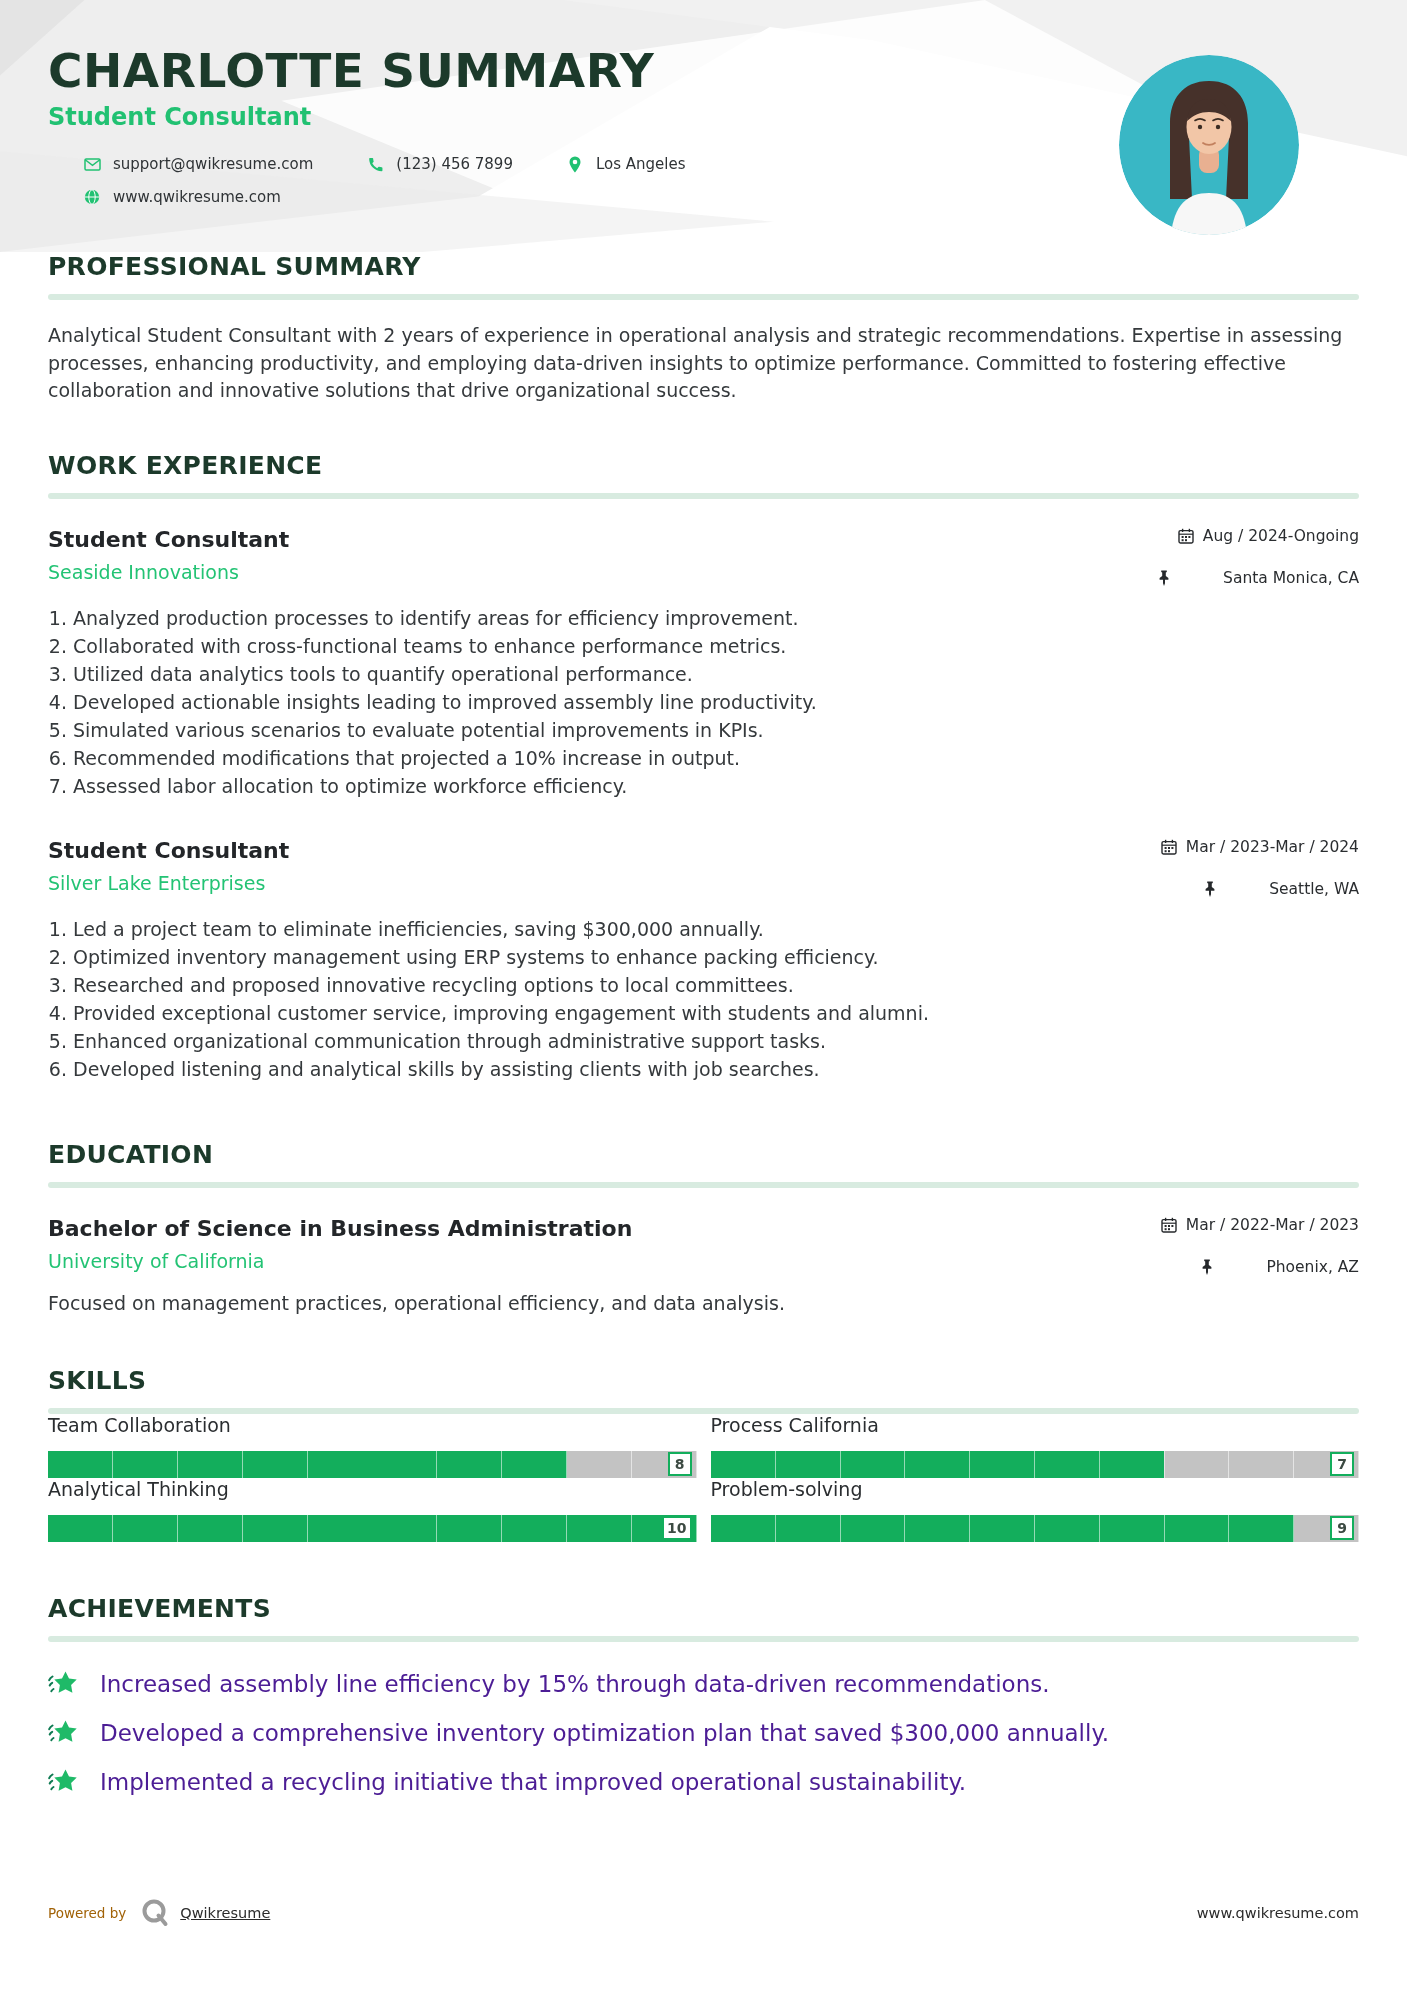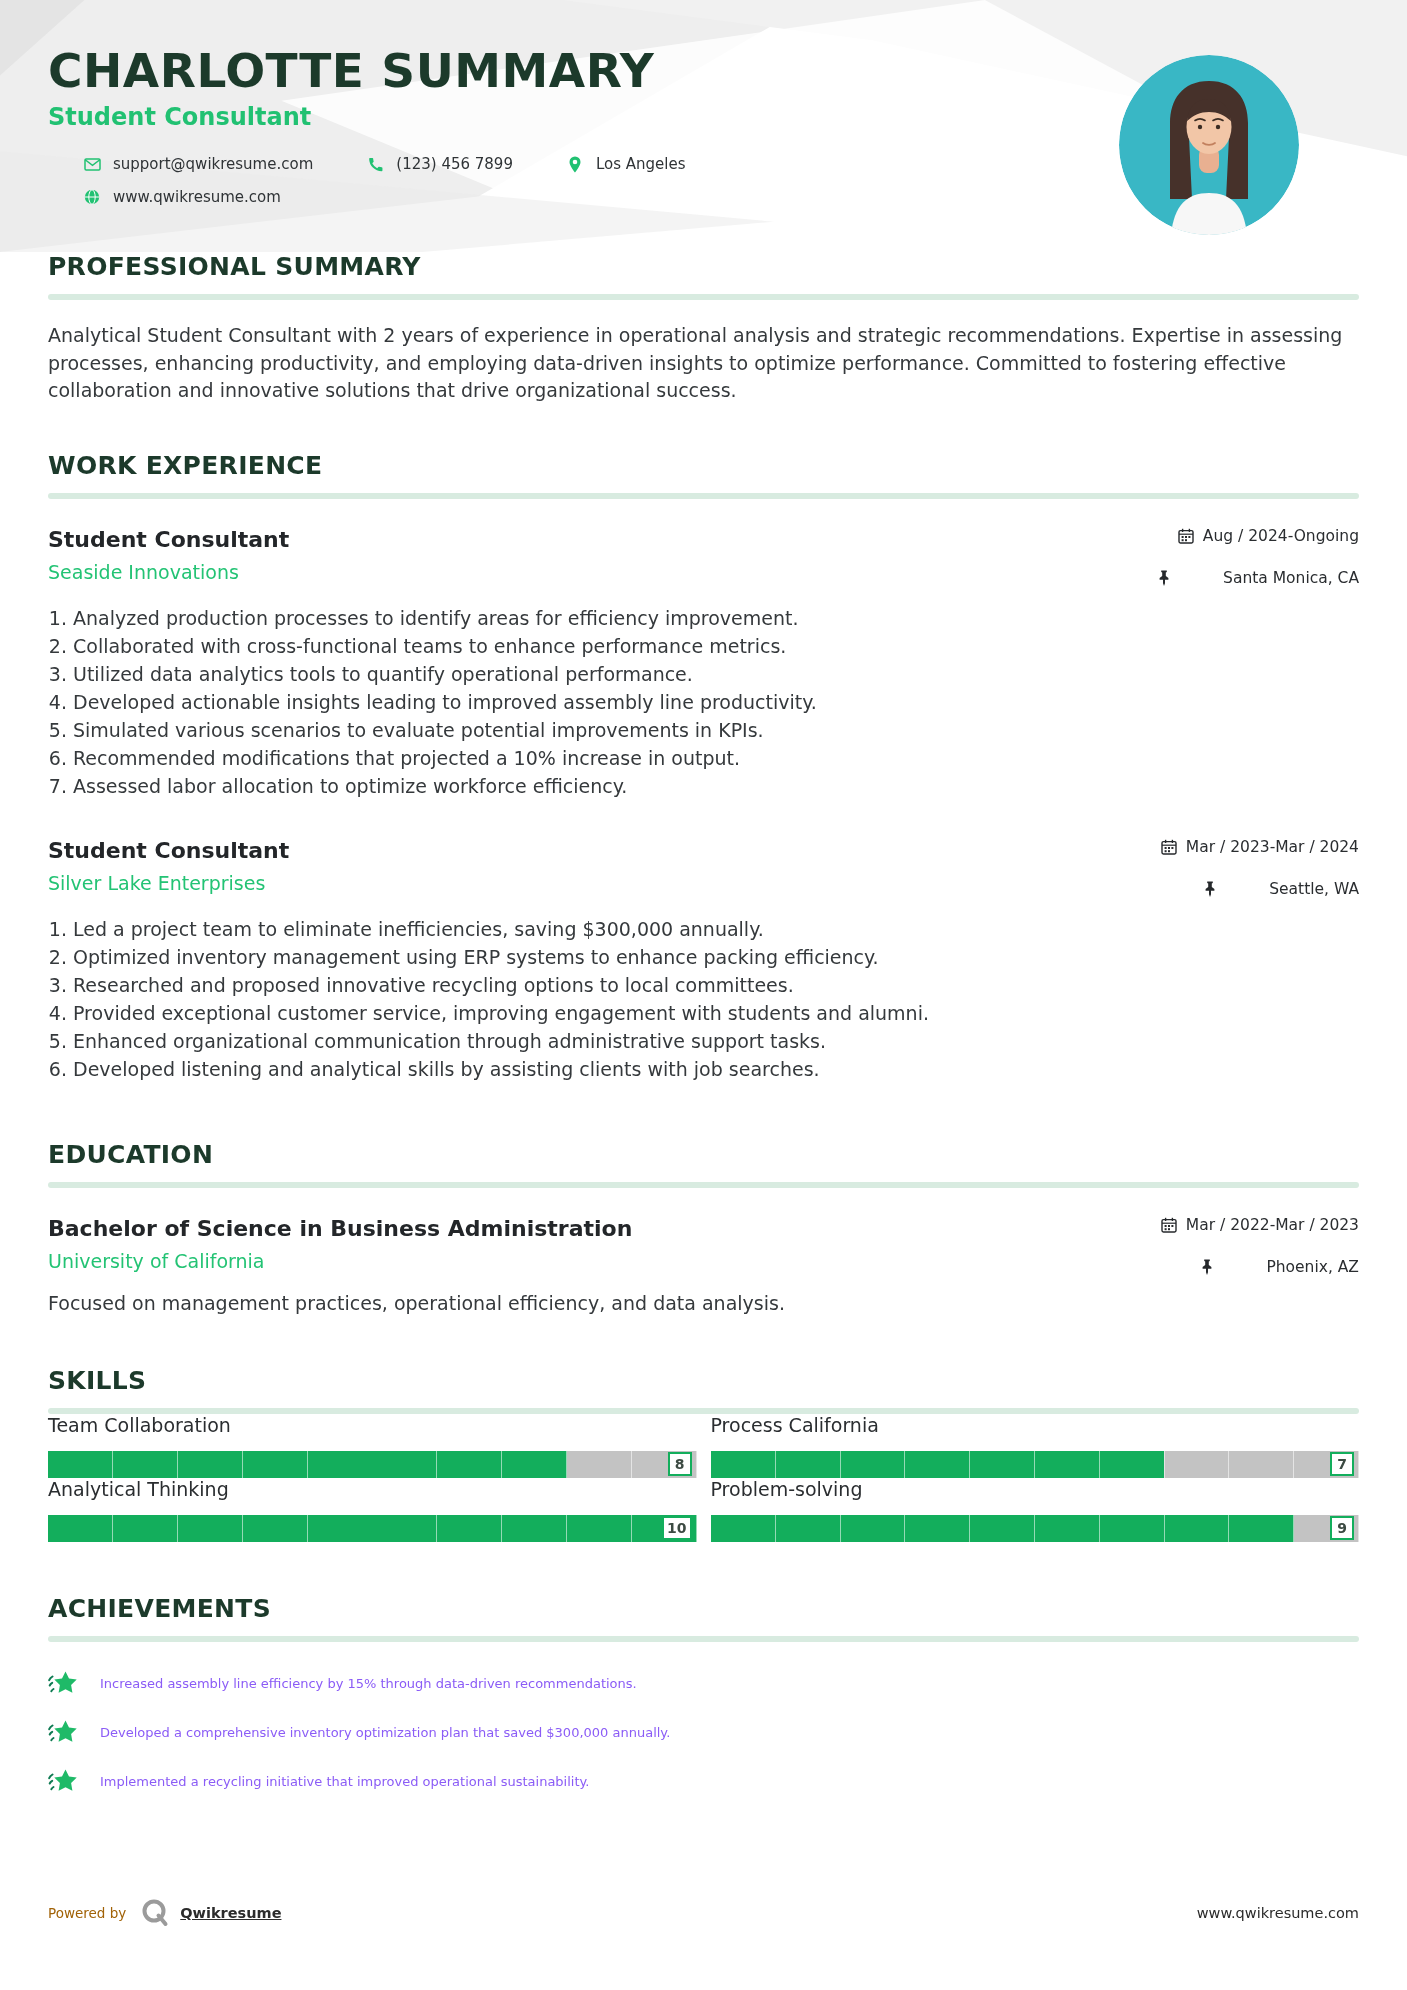--- a/index.html
+++ b/index.html
@@ -76,31 +76,31 @@
     min-width: 24px; height: 24px; padding: 0 3px;
     background: #ffffff; border: 2px solid #13ae5c;
     display: flex; align-items: center; justify-content: center;
     font-size: 14px; font-weight: 600; color: #3c4a42;
   }
 
   
   .ach-list { margin-top: 28px; }
   .ach-item { display: flex; align-items: center; margin-bottom: 21px; }
   .ach-item .ai { width: 30px; height: 28px; margin-right: 22px; display: inline-flex; flex: 0 0 auto; }
-  .ach-text { font-size: 13px; color: #8b5cf6; }
+  .ach-text { font-size: 23px; color: #4c1d95; }
 
   
   .footer {
     position: absolute; left: 48px; right: 48px; bottom: 62px;
     display: flex; justify-content: space-between; align-items: center;
   }
   .footer-left { display: flex; align-items: center; }
   .powered-by { font-size: 13.5px; color: #a16207; margin-right: 14px; }
   .q-logo { width: 30px; height: 30px; margin-right: 10px; display: inline-flex; }
-  .brand-link { font-size: 14.5px; color: #2b2b2b; text-decoration: underline; font-weight: 700; }
+  .brand-link { font-size: 14.5px; color: #2b2b2b; text-decoration: underline; font-weight: 400; }
   .footer-site { font-size: 14.5px; color: #2b2b2b; }
 </style>
 </head>
 <body>
 
 <div class="page">
   <div class="header-bg">
     <div class="shape-a"></div>
     <div class="shape-b"></div>
     <div class="shape-c"></div>

